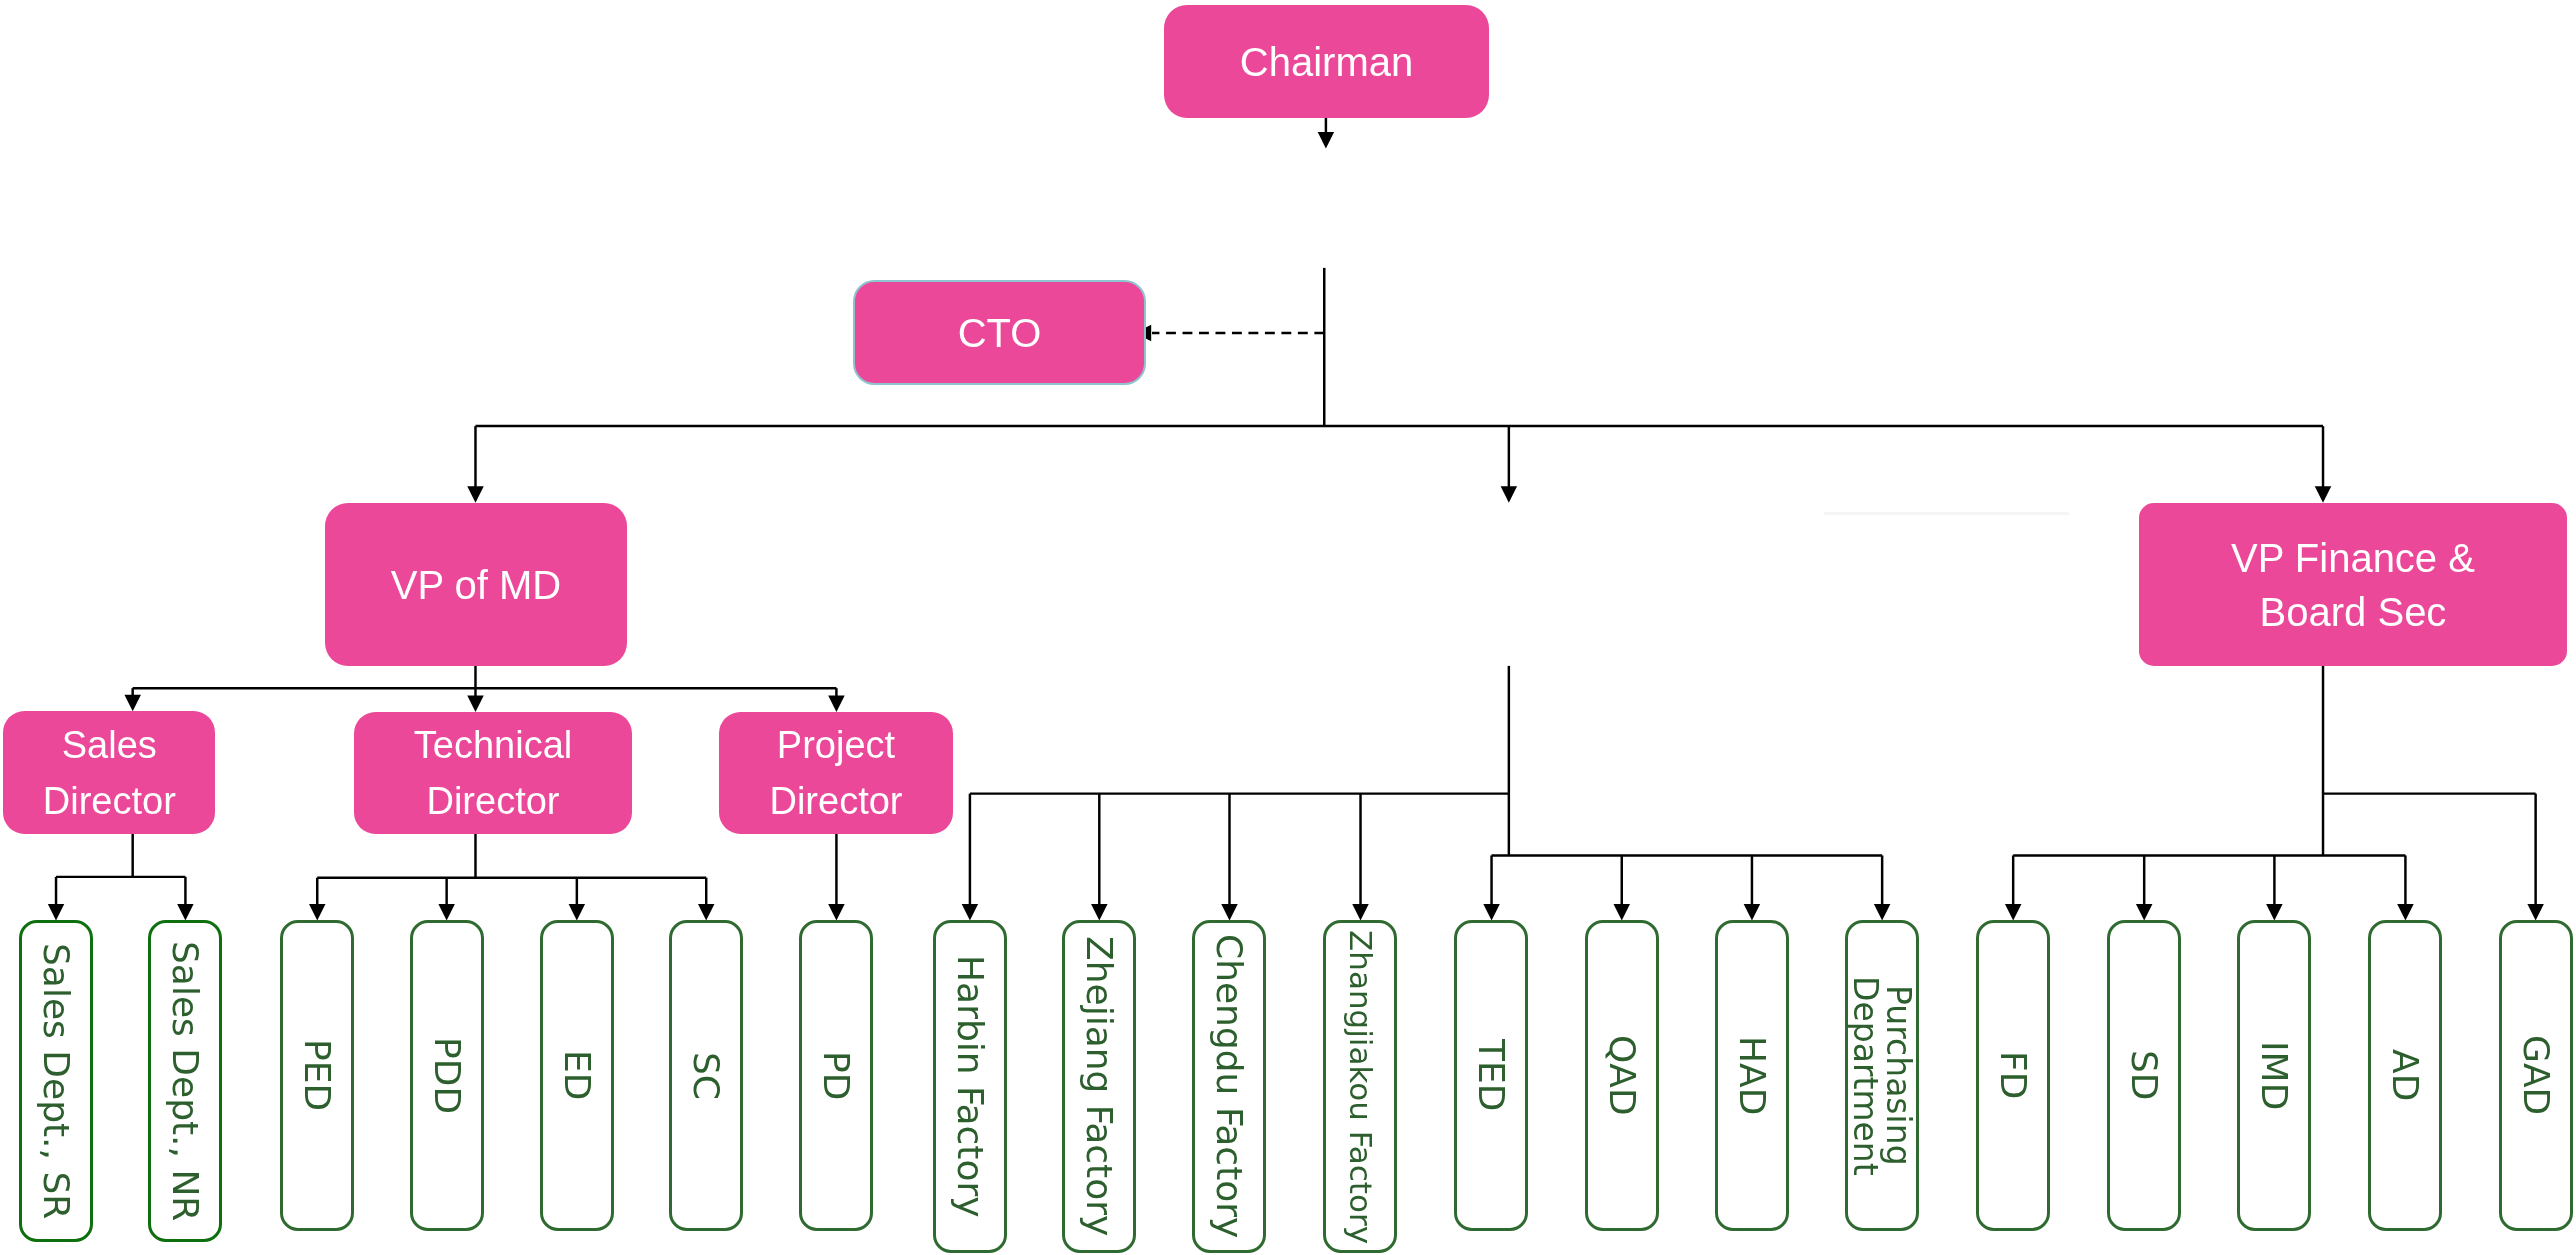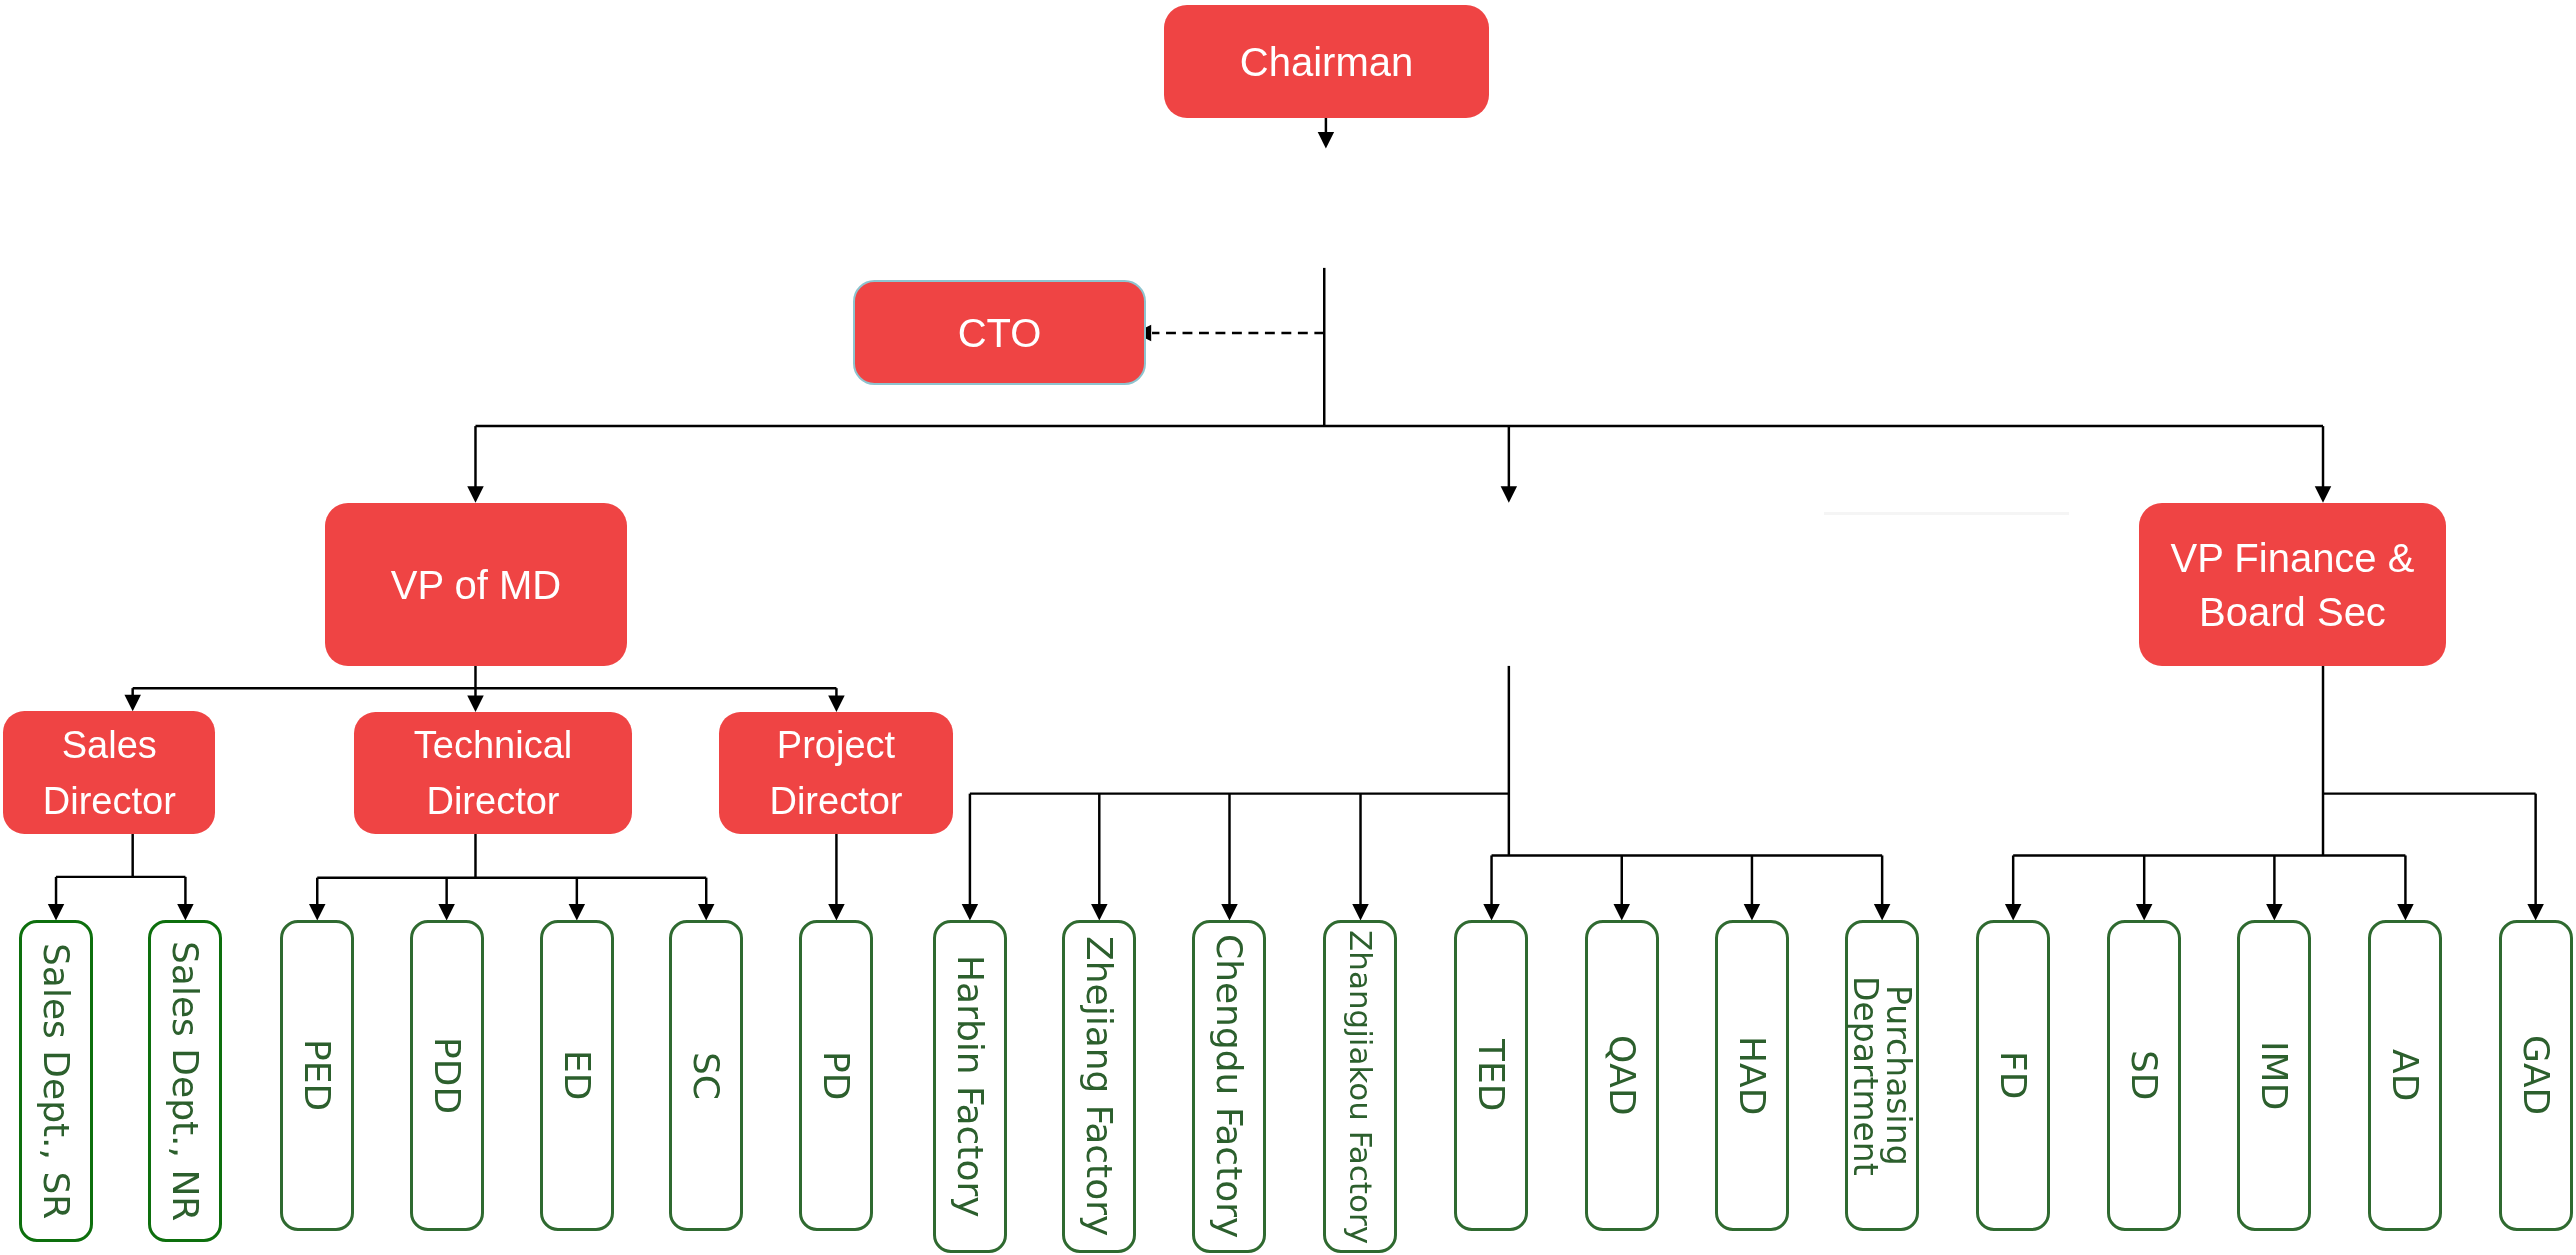--- a/index.html
+++ b/index.html
@@ -2,21 +2,21 @@
 <html style="font-size:13px"><head>
 <meta charset="utf-8">
 <style>
   html, body { margin: 0; padding: 0; background: #ffffff; }
   body { width: 2576px; height: 1256px; position: relative; overflow: hidden;
          font-family: "DejaVu Sans", "Liberation Sans", sans-serif; }
   #canvas { position: absolute; left: 0; top: 0; width: 2576px; height: 1256px; }
   #wires { position: absolute; left: 0; top: 0; width: 2576px; height: 1256px; overflow: visible; }
   .node { position: absolute; box-sizing: border-box; display: flex; align-items: center;
           justify-content: center; text-align: center; }
-  .node.filled { background: #ef4444; color: #ffffff; border-radius: 23px;
+  .node.filled { background: #ec4899; color: #ffffff; border-radius: 23px;
                  font-family: "Liberation Sans", sans-serif; font-size: 40px; line-height: 54px; }
   .node.filled.small { border-radius: 21.4px; font-size: 38px; line-height: 56px; }
   .node.filled.cto { border: 2.5px solid #8ec4cf; border-radius: 21.4px; margin-left: 12px; }
   .node.leaf { background: #ffffff; border: 3.3px solid #2f6a30; border-radius: 18px; color: #2c5f2d; }
   .node.leaf.bright { border-color: #0d6f0d; }
   .leaf-text { display: block; writing-mode: vertical-rl; white-space: pre-line;
                font-family: "DejaVu Sans", sans-serif; font-size: 36px; line-height: 38px;
                text-align: center; }
   .leaf-text.small { font-size: 31px; line-height: 33px; }
   .leaf-text.two { font-size: 33px; line-height: 33px; }
@@ -104,21 +104,21 @@
   <div class="node filled" id="n-chairman" style="left:1164px;top:5px;width:325px;height:113px;">
     <span style="white-space:pre-line;">Chairman</span>
   </div>
   <div class="node filled cto" id="n-cto" style="left:841px;top:280px;width:293px;height:105px;">
     <span>CTO</span>
   </div>
 
   <div class="node filled" id="n-vpmd" style="left:325px;top:503px;width:302px;height:163px;">
     <span>VP of MD</span>
   </div>
-  <div class="node filled" id="n-vpfin" style="left:2139px;top:503px;width:307px;height:163px;">
+  <div class="node filled" id="n-vpfin" style="left:2139px;top:503px;width:428px;height:163px;border-radius:15px;">
     <span style="white-space:pre-line;">VP Finance &amp;
 Board Sec</span>
   </div>
 
   <div class="node filled small" id="n-sales" style="left:3.3px;top:711px;width:212px;height:123px;">
     <span style="white-space:pre-line;">Sales
 Director</span>
   </div>
   <div class="node filled small" id="n-tech" style="left:354px;top:712px;width:278px;height:122px;">
     <span style="white-space:pre-line;">Technical

